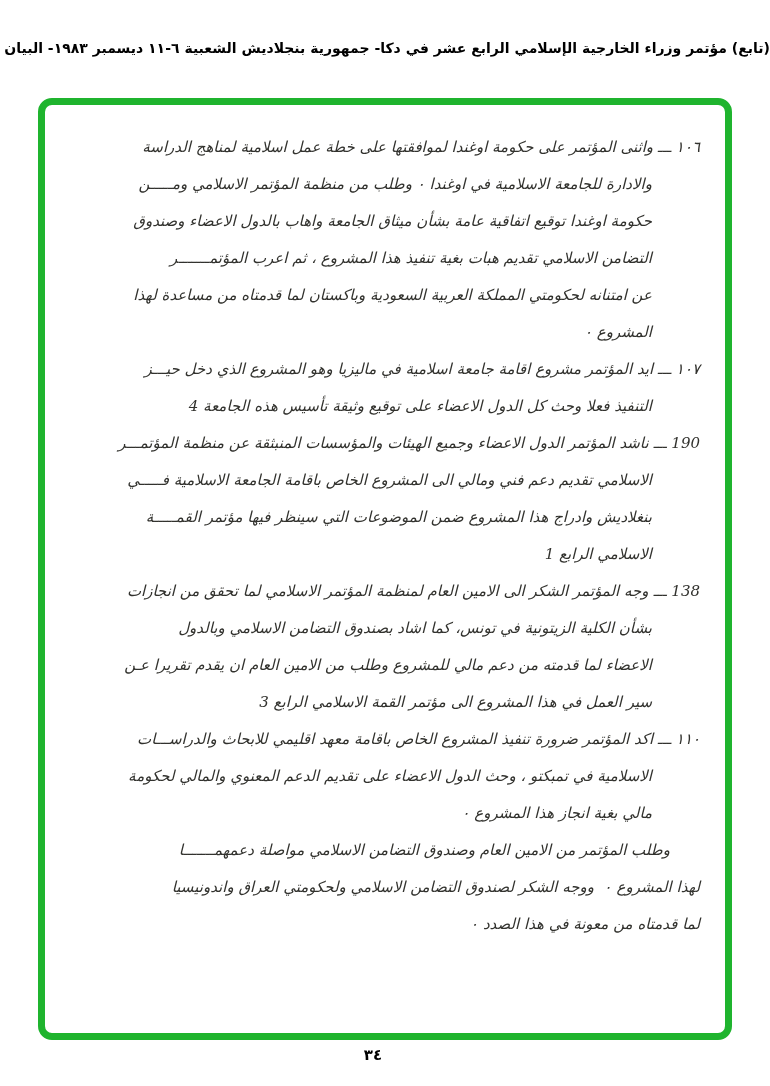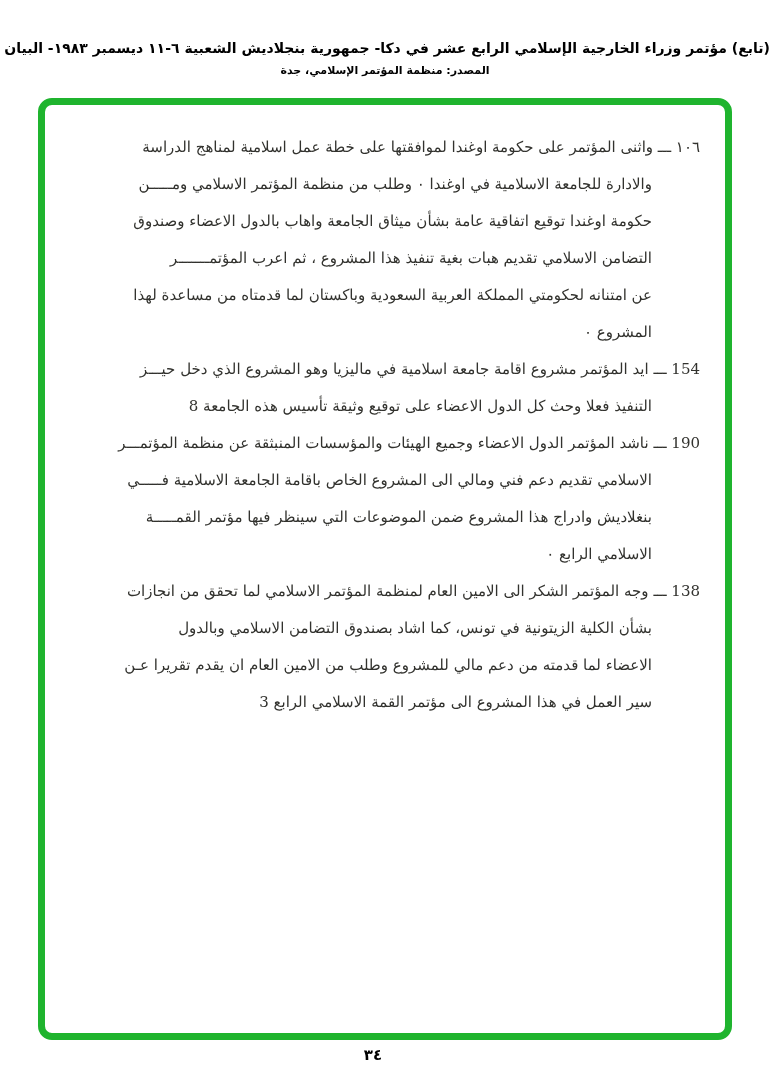--- a/index.html
+++ b/index.html
@@ -38,20 +38,21 @@
     position: absolute;
     left: 38px;
     top: 98px;
     width: 694px;
     height: 942px;
     box-sizing: border-box;
     border: 7px solid #1fb42e;
     border-radius: 14px;
     overflow: hidden;
     background: #ffffff;
+    font-style: italic;
   }
   .document-body {
     position: absolute;
     top: 24px;
     right: 25px;
     left: 18px;
     direction: rtl;
     text-align: right;
     font-size: 15px;
     line-height: 37px;
@@ -82,37 +83,42 @@
     font-weight: bold;
     color: #000000;
     direction: rtl;
   }
 </style>
 </head>
 <body>
 
 <div class="page-header">
   <div class="header-title">(تابع) مؤتمر وزراء الخارجية الإسلامي الرابع عشر في دكا- جمهورية بنجلاديش الشعبية ٦-١١ ديسمبر ١٩٨٣- البيان الختامي</div>
-  <div class="header-source">المصدر: منظمة المؤتمر الإسلامي، جدة</div>
 </div>
 
 <div class="highlight-frame">
   <div class="document-body">
     <div class="para numbered"><span class="pnum">١٠٦ ـــ </span><span class="ptext">واثنى المؤتمر على حكومة اوغندا لموافقتها على خطة عمل اسلامية لمناهج الدراسة
 والادارة للجامعة الاسلامية في اوغندا ٠ وطلب من منظمة المؤتمر الاسلامي ومـــــن
 حكومة اوغندا توقيع اتفاقية عامة بشأن ميثاق الجامعة واهاب بالدول الاعضاء وصندوق
 التضامن الاسلامي تقديم هبات بغية تنفيذ هذا المشروع ، ثم اعرب المؤتمـــــــر
 عن امتنانه لحكومتي المملكة العربية السعودية وباكستان لما قدمتاه من مساعدة لهذا
 المشروع ٠</span></div>
-    <div class="para numbered"><span class="pnum">154 ـــ </span><span class="ptext">ايد المؤتمر مشروع اقامة جامعة اسلامية في ماليزيا وهو المشروع الذي دخل حيـــز
-التنفيذ فعلا وحث كل الدول الاعضاء على توقيع وثيقة تأسيس هذه الجامعة 8</span></div>
+    <div class="para numbered"><span class="pnum">١٠٧ ـــ </span><span class="ptext">ايد المؤتمر مشروع اقامة جامعة اسلامية في ماليزيا وهو المشروع الذي دخل حيـــز
+التنفيذ فعلا وحث كل الدول الاعضاء على توقيع وثيقة تأسيس هذه الجامعة 4</span></div>
     <div class="para numbered"><span class="pnum">190 ـــ </span><span class="ptext">ناشد المؤتمر الدول الاعضاء وجميع الهيئات والمؤسسات المنبثقة عن منظمة المؤتمـــر
 الاسلامي تقديم دعم فني ومالي الى المشروع الخاص باقامة الجامعة الاسلامية فـــــي
 بنغلاديش وادراج هذا المشروع ضمن الموضوعات التي سينظر فيها مؤتمر القمـــــة
-الاسلامي الرابع ٠</span></div>
+الاسلامي الرابع 1</span></div>
     <div class="para numbered"><span class="pnum">138 ـــ </span><span class="ptext">وجه المؤتمر الشكر الى الامين العام لمنظمة المؤتمر الاسلامي لما تحقق من انجازات
 بشأن الكلية الزيتونية في تونس، كما اشاد بصندوق التضامن الاسلامي وبالدول
 الاعضاء لما قدمته من دعم مالي للمشروع وطلب من الامين العام ان يقدم تقريرا عـن
 سير العمل في هذا المشروع الى مؤتمر القمة الاسلامي الرابع 3</span></div>
+    <div class="para numbered"><span class="pnum">١١٠ ـــ </span><span class="ptext">اكد المؤتمر ضرورة تنفيذ المشروع الخاص باقامة معهد اقليمي للابحاث والدراســـات
+الاسلامية في تمبكتو ، وحث الدول الاعضاء على تقديم الدعم المعنوي والمالي لحكومة
+مالي بغية انجاز هذا المشروع ٠</span></div>
+    <div class="para closing"><span class="ptext">وطلب المؤتمر من الامين العام وصندوق التضامن الاسلامي مواصلة دعمهمـــــــا
+لهذا المشروع ٠  ووجه الشكر لصندوق التضامن الاسلامي ولحكومتي العراق واندونيسيا
+لما قدمتاه من معونة في هذا الصدد ٠</span></div>
   </div>
 </div>
 
 <div class="page-number">٣٤</div>
 
 </body></html>

